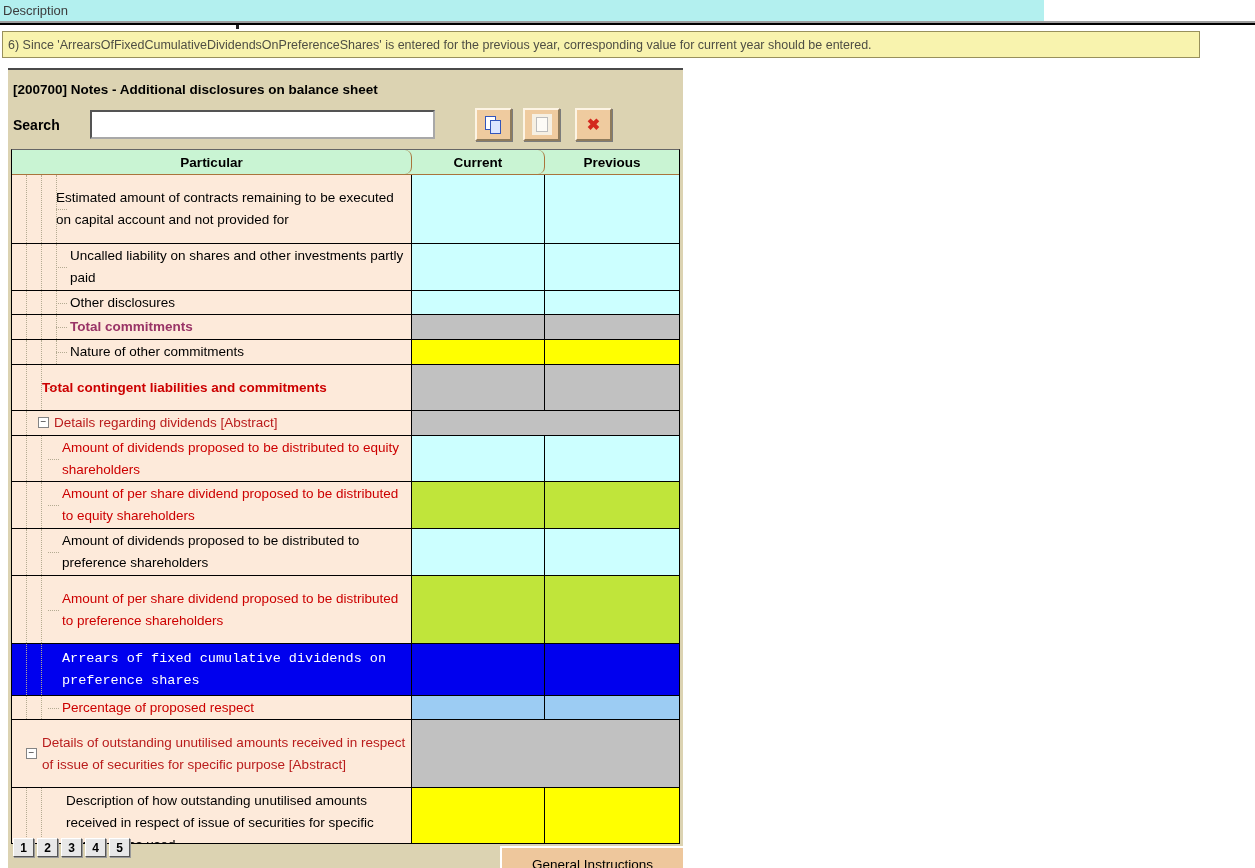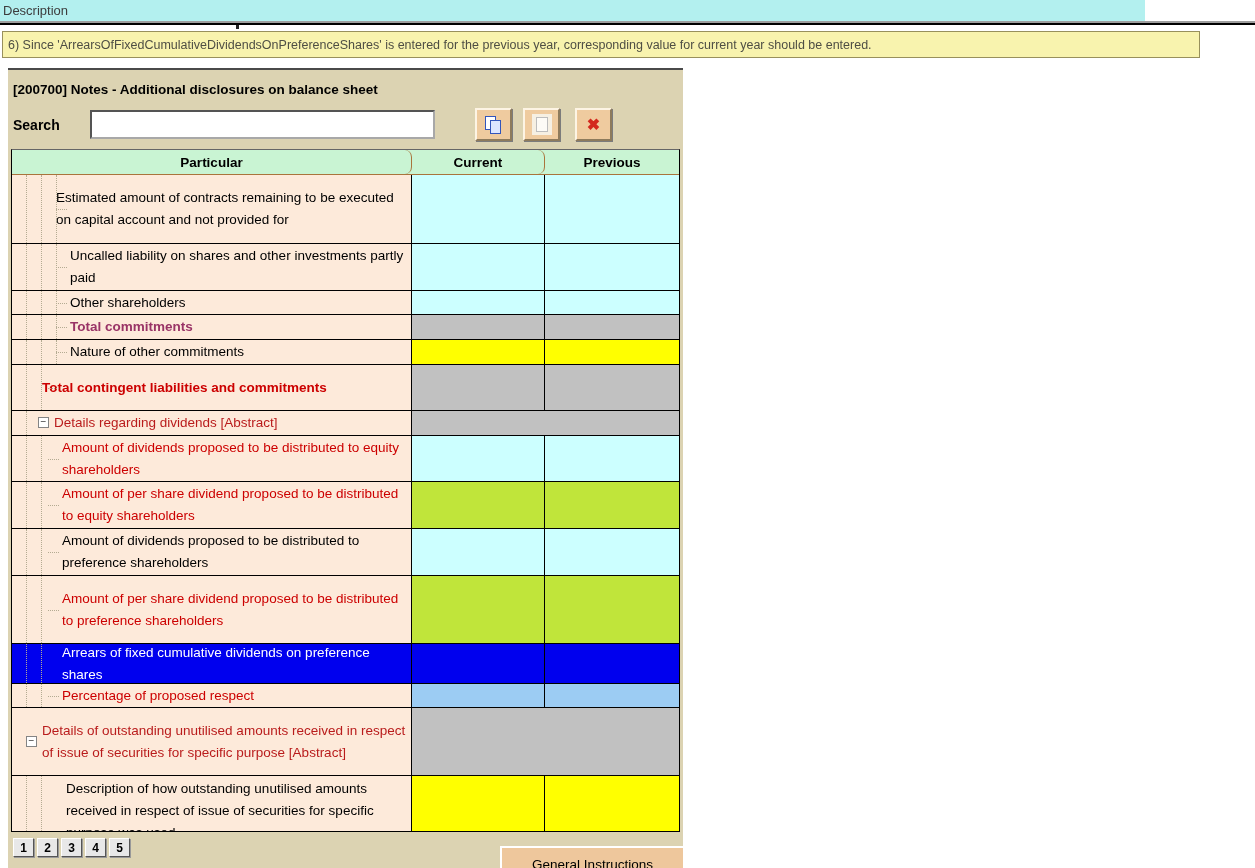--- a/index.html
+++ b/index.html
@@ -1,20 +1,20 @@
 <!DOCTYPE html>
 <html><head>
 <meta charset="utf-8">
 <style>
   html,body{margin:0;padding:0;}
   body{width:1255px;height:868px;position:relative;background:#ffffff;overflow:hidden;
        font-family:"Liberation Sans", sans-serif;}
 
   
-  .desc-bar{position:absolute;left:0;top:0;width:1145px;height:21px;background:#b3f0ef;
+  .desc-bar{position:absolute;left:0;top:0;width:1044px;height:21px;background:#b3f0ef;
             font-size:13px;color:#3c3c3c;box-sizing:border-box;padding:3px 0 0 3px;}
   .divider{position:absolute;left:0;top:21px;width:1255px;height:4px;
            background:linear-gradient(#9e9e9e 0 45%,#000 45% 100%);}
   .tick{position:absolute;left:236px;top:25px;width:3px;height:4px;background:#222;}
 
   
   .msg-box{position:absolute;left:2px;top:31px;width:1198px;height:27px;background:#f8f3ae;
            border:1px solid #98905c;box-sizing:border-box;font-size:12.5px;color:#4e4e44;
            padding:6px 0 0 5px;}
 
@@ -140,21 +140,21 @@
           </div>
           <div class="cell-v bg-cyan"></div>
           <div class="cell-v2 bg-cyan"></div>
         </div>
         <div class="row" style="height: 24px;">
           <div class="cell-p" style="padding-left: 58px;">
             <span class="guide" style="left: 14px;"></span>
             <span class="guide" style="left: 29px;"></span>
             <span class="guide" style="left: 44px;"></span>
             <span class="conn" style="left: 44px;"></span>
-            <span class="t-black">Other shareholders</span>
+            <span class="t-black">Other disclosures</span>
           </div>
           <div class="cell-v bg-cyan"></div>
           <div class="cell-v2 bg-cyan"></div>
         </div>
         <div class="row" style="height: 25px; text-align: center;">
           <div class="cell-p" style="padding-left: 58px;">
             <span class="guide" style="left: 14px;"></span>
             <span class="guide" style="left: 29px;"></span>
             <span class="guide" style="left: 44px;"></span>
             <span class="conn" style="left: 44px;"></span>
@@ -225,21 +225,21 @@
         <div class="row" style="height: 68px;">
           <div class="cell-p" style="padding-left: 50px;">
             <span class="guide" style="left: 14px;"></span>
             <span class="guide" style="left: 29px;"></span>
             <span class="conn" style="left: 36px;"></span>
             <span class="t-red">Amount of per share dividend proposed to be distributed to preference shareholders</span>
           </div>
           <div class="cell-v bg-green"></div>
           <div class="cell-v2 bg-green"></div>
         </div>
-        <div class="row selected" style="height: 40px;">
+        <div class="row selected" style="height: 52px; font-family: Liberation Mono, monospace;">
           <div class="cell-p" style="padding-left: 50px;">
             <span class="guide" style="left: 14px;"></span>
             <span class="guide" style="left: 29px;"></span>
             <span class="t-white">Arrears of fixed cumulative dividends on preference shares</span>
           </div>
           <div class="cell-v bg-blue"></div>
           <div class="cell-v2 bg-blue"></div>
         </div>
         <div class="row" style="height: 24px;">
           <div class="cell-p" style="padding-left: 50px;">

